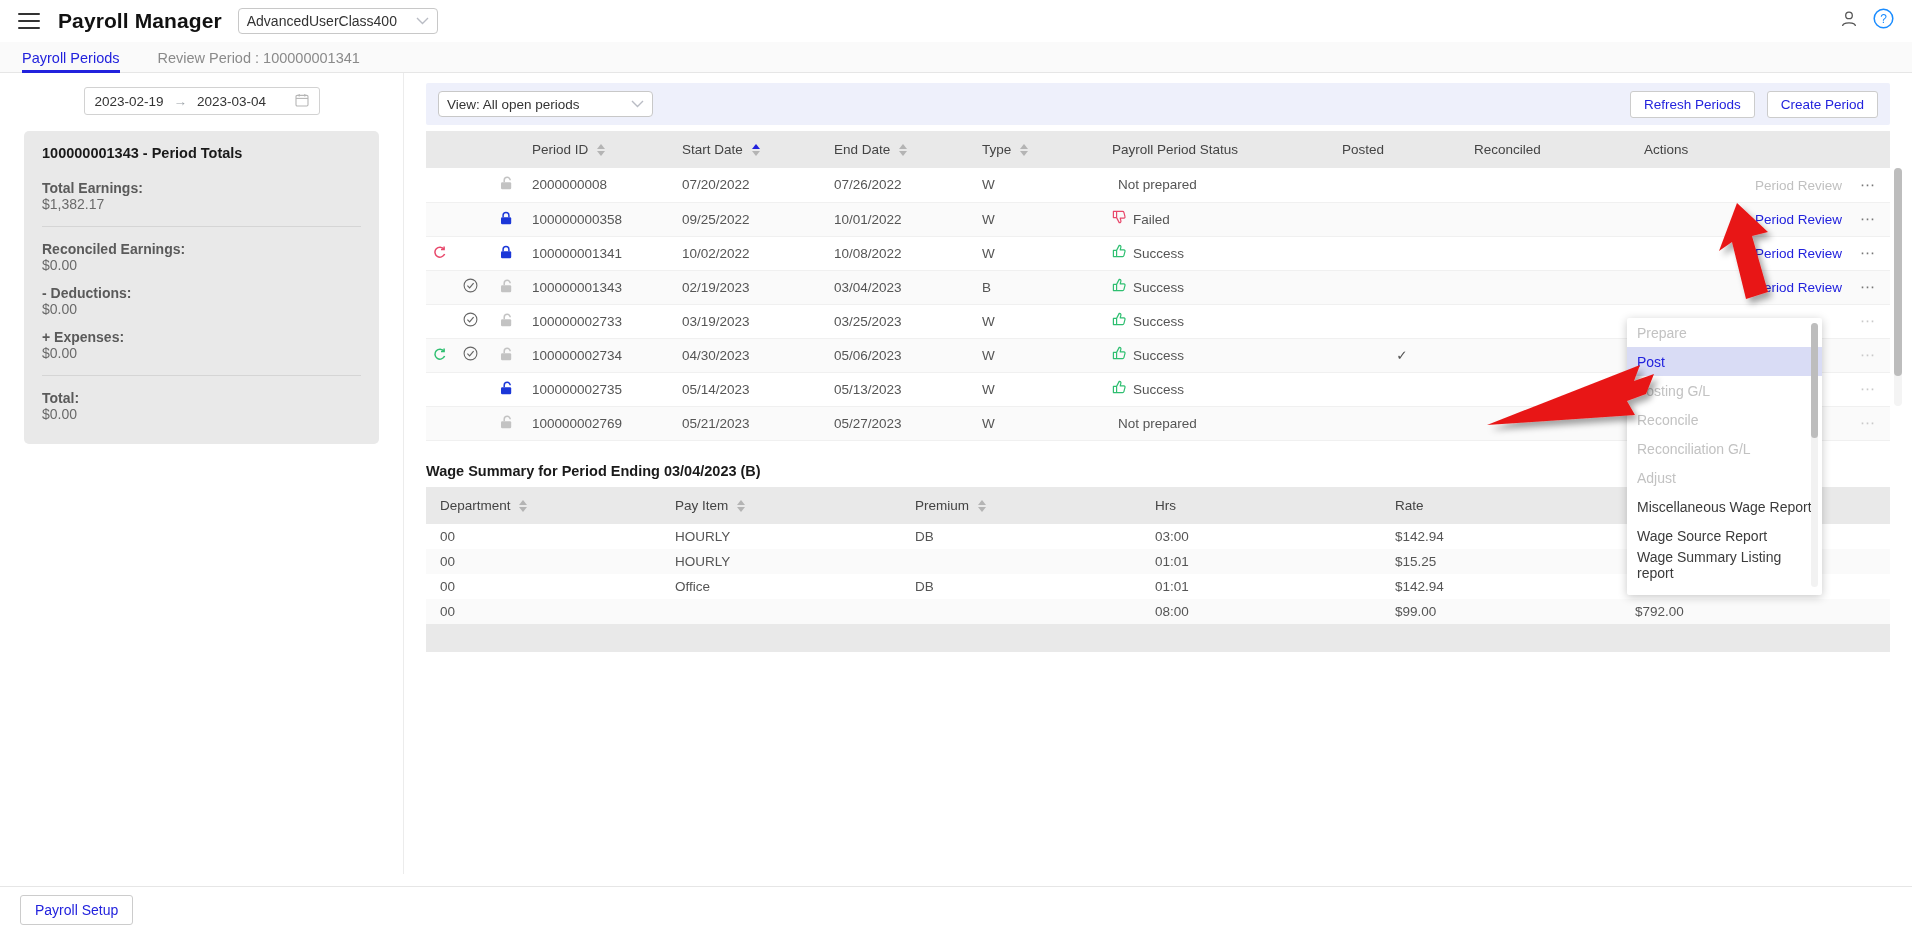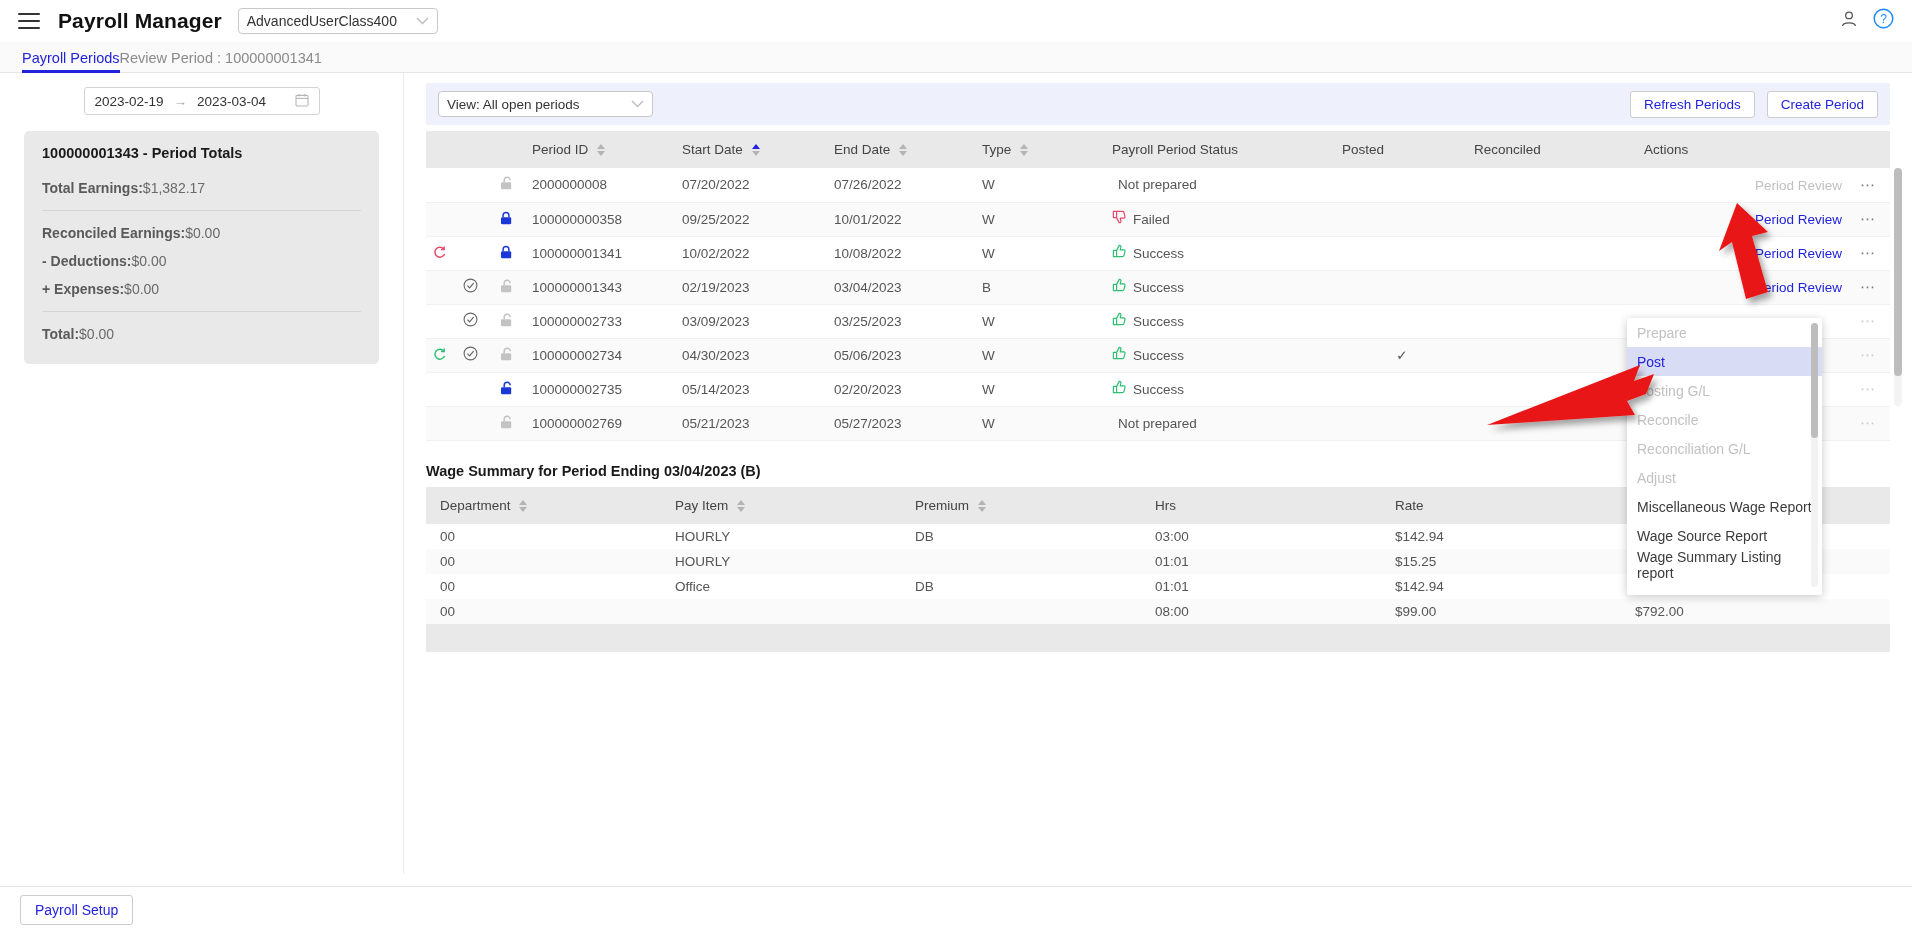--- a/index.html
+++ b/index.html
@@ -28,21 +28,21 @@
     background:#fff; display:flex; align-items:center; padding:0 8px;
     font-size:14px; color:#333; justify-content:space-between; cursor:pointer;
   }
   .chev { color:#b9bcc4; font-size:12px; line-height:1; }
   .topright { position:absolute; right:18px; top:8px; display:flex; align-items:center; gap:14px;}
   .icon-btn { cursor:pointer; display:flex; align-items:center; }
 
   
   .tabs {
     height:31px; display:flex; align-items:flex-end; background:#fafafa;
-    border-bottom:1px solid #e6e6e6; padding-left:22px; 
+    border-bottom:1px solid #e6e6e6; padding-left:22px; gap:38px;
   }
   .tab { font-size:14.5px; padding-bottom:6px; cursor:pointer; position:relative; }
   .tab.active { color:#2222dd; font-weight:normal; }
   .tab.active:after { content:""; position:absolute; left:0; right:0; bottom:-1px;
      height:3px; background:#2222dd; }
   .tab.inactive { color:#8a8a8a; }
 
   
   .left-panel { position:absolute; left:0; top:73px; width:404px; bottom:58px;
      background:#fff; border-right:1px solid #ececec; }
@@ -51,22 +51,22 @@
     border-radius:3px; display:flex; align-items:center; padding:0 10px;
     font-size:13.5px; color:#333; background:#fff; cursor:pointer;
   }
   .daterange .arrow { color:#9aa0a6; margin:0 10px; }
   .daterange .cal { margin-left:auto; color:#b6b6b6; }
   .totals-card {
     margin:16px 24px 0 24px; background:#e9e9e9; border-radius:5px;
     padding:14px 18px 16px 18px;
   }
   .totals-title { font-size:14.5px; font-weight:bold; color:#1a1a1a; margin-bottom:13px; }
-  .totals-row { display:flex; justify-content:flex-start; font-size:14px;
-     color:#555; padding:6px 0; }
+  .totals-row { display:flex; justify-content:flex-end; font-size:14px;
+     color:#555; padding:6px 0;flex-direction:column; }
   .totals-row .lbl { font-weight:600; color:#5a5a5a; }
   .totals-row .val { color:#6a6a6a; }
   .tot-sep { height:1px; background:#d5d5d5; margin:8px 0; }
 
   
   .main { position:absolute; left:404px; top:73px; right:0; bottom:58px; background:#fff; }
 
   .toolbar {
     margin:10px 22px 0 22px; background:#eef0fb; height:42px;
     display:flex; align-items:center; padding:0 12px; border-radius:2px;
@@ -421,21 +421,21 @@
               <td class="cell-center"></td>
               <td class="cell-center"><svg width="15" height="15" viewBox="0 0 15 15">
                   <circle cx="7.5" cy="7.5" r="6.4" fill="none" stroke="#666" stroke-width="1.1"></circle>
                   <path d="M4.4 7.7 L6.6 9.9 L10.6 5.2" fill="none" stroke="#666" stroke-width="1.2"></path>
                 </svg></td>
               <td class="cell-center"><svg width="13" height="14" viewBox="0 0 13 14">
                   <path d="M4.2 6.2 V4.3 a3 3 0 0 1 6 0" fill="none" stroke="#c3c3c3" stroke-width="1.5"></path>
                   <rect x="1" y="6.2" width="10.2" height="7" rx="1.2" fill="#c3c3c3"></rect>
                 </svg></td>
               <td>100000002733</td>
-              <td>03/09/2023</td>
+              <td>03/19/2023</td>
               <td>03/25/2023</td>
               <td>W</td>
               <td>
                 <span class="status-cell">
                   <span><svg width="15" height="15" viewBox="0 0 15 15">
                       <path d="M4.6 6.4 L7.2 1.4 A1.4 1.4 0 0 1 8.9 3.1 L8.2 5.9 L12 5.9 A1.1 1.1 0 0 1 13 7.3 L11.9 11.6 A1.4 1.4 0 0 1 10.5 12.6 L4.6 12.6 Z M1.4 6.4 L4.6 6.4 L4.6 12.6 L1.4 12.6 Z" fill="none" stroke="#2fbf71" stroke-width="1.2" stroke-linejoin="round"></path>
                     </svg></span>
                   <span>Success</span>
                 </span>
               </td>
@@ -474,21 +474,21 @@
             </tr>
             <tr>
               <td class="cell-center"></td>
               <td class="cell-center"></td>
               <td class="cell-center"><svg width="13" height="14" viewBox="0 0 13 14">
                   <path d="M4.2 6.2 V4.3 a3 3 0 0 1 6 0" fill="none" stroke="#1b37d8" stroke-width="1.5"></path>
                   <rect x="1" y="6.2" width="10.2" height="7" rx="1.2" fill="#1b37d8"></rect>
                 </svg></td>
               <td>100000002735</td>
               <td>05/14/2023</td>
-              <td>02/20/2023</td>
+              <td>05/13/2023</td>
               <td>W</td>
               <td>
                 <span class="status-cell">
                   <span><svg width="15" height="15" viewBox="0 0 15 15">
                       <path d="M4.6 6.4 L7.2 1.4 A1.4 1.4 0 0 1 8.9 3.1 L8.2 5.9 L12 5.9 A1.1 1.1 0 0 1 13 7.3 L11.9 11.6 A1.4 1.4 0 0 1 10.5 12.6 L4.6 12.6 Z M1.4 6.4 L4.6 6.4 L4.6 12.6 L1.4 12.6 Z" fill="none" stroke="#2fbf71" stroke-width="1.2" stroke-linejoin="round"></path>
                     </svg></span>
                   <span>Success</span>
                 </span>
               </td>
               <td class="cell-center"></td>

